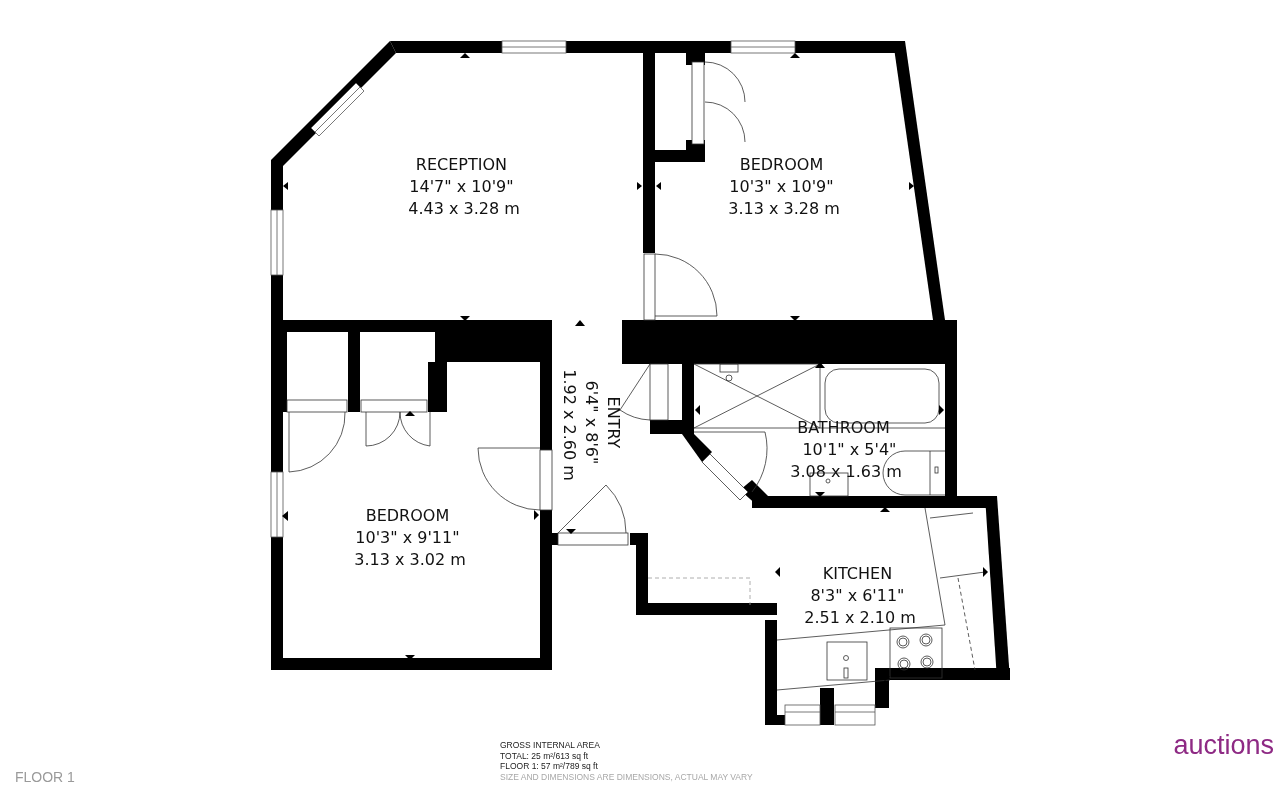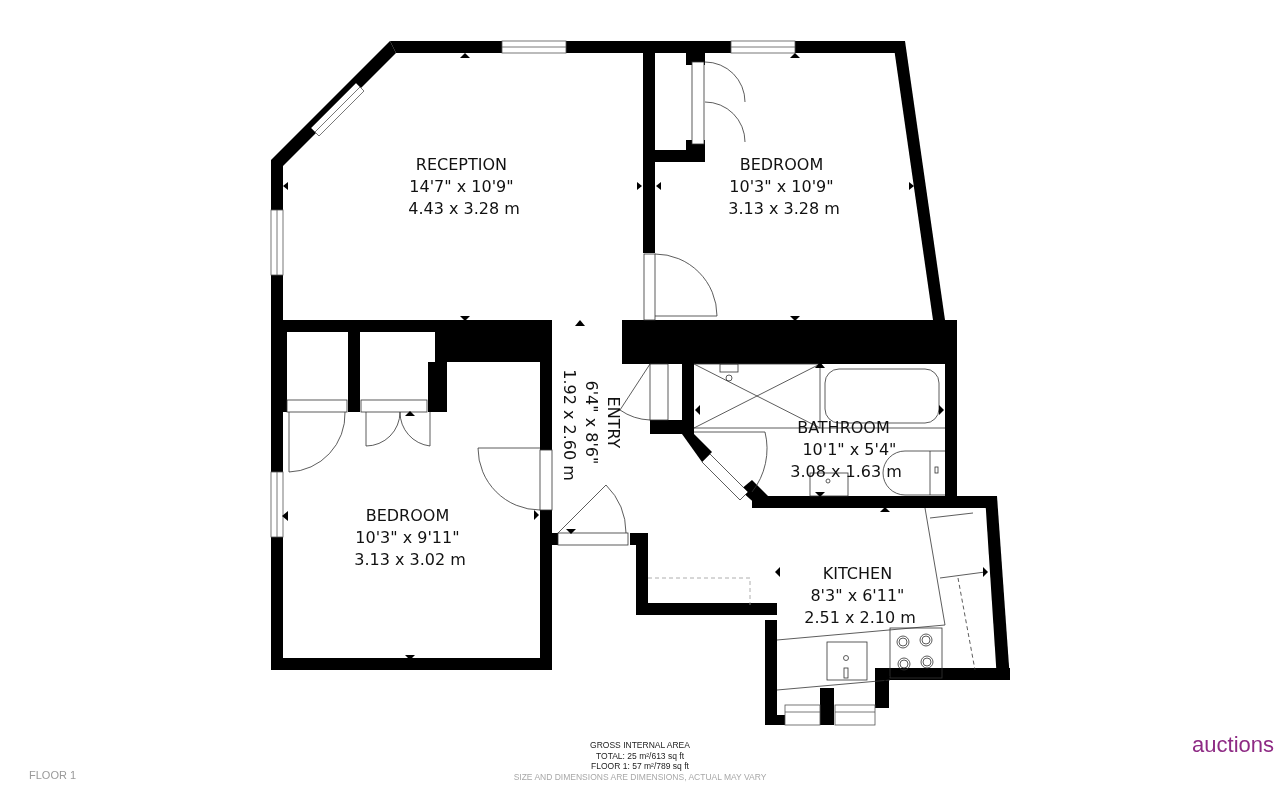--- a/index.html
+++ b/index.html
@@ -1,26 +1,26 @@
 <!DOCTYPE html>
 <html><head>
 <meta charset="utf-8">
 <style>
   html, body { margin:0; padding:0; background:#ffffff; }
   body { width:1281px; height:800px; position:relative; overflow:hidden; font-family:"DejaVu Sans", sans-serif; }
   #plan { position:absolute; left:0; top:0; }
   .room-label { font-family:"DejaVu Sans", sans-serif; font-size:16px; fill:#111; }
-  .footer-block { position:absolute; left:500px; top:740px; width:280px; text-align:center; font-family:"Liberation Sans", sans-serif; font-size:8.5px; line-height:10.5px; color:#222; }
+  .footer-block { position:absolute; left:500px; top:740px; width:280px; text-align:left; font-family:"Liberation Sans", sans-serif; font-size:8.5px; line-height:10.5px; color:#222; }
   .footer-block .disclaimer { color:#a8a8a8; }
-  .floor-label { position:absolute; left:29px; top:769px; font-family:"Liberation Sans", sans-serif; font-size:11px; color:#9a9a9a; }
+  .floor-label { position:absolute; left:15px; top:769px; font-family:"Liberation Sans", sans-serif; font-size:14px; color:#9a9a9a; }
   .logo { position:absolute; left:1126px; top:738px; width:155px; font-family:"Liberation Sans", sans-serif; }
   .logo .brand { font-size:37px; font-weight:bold; letter-spacing:-0.5px; line-height:38px; }
   .logo .brand .p1 { color:#5a5f66; }
   .logo .brand .p2 { color:#8e2a84; }
-  .logo .sub { font-size:22px; color:#8e2a84; line-height:22px; text-align:right; padding-right:7px; margin-top:-4px; }
+  .logo .sub { font-size:27px; color:#8e2a84; line-height:22px; text-align:right; padding-right:7px; margin-top:-4px; }
 </style>
 </head>
 <body>
 
 <svg id="plan" width="1281" height="800" viewBox="0 0 1281 800" xmlns="http://www.w3.org/2000/svg">
   <g fill="#000" stroke="none">
 
     <polygon points="390,41 650,41 650,53 396,53"></polygon>
     <polygon points="271,160 390,41 396,53 283,166"></polygon>
     <rect x="271" y="160" width="12" height="510"></rect>

